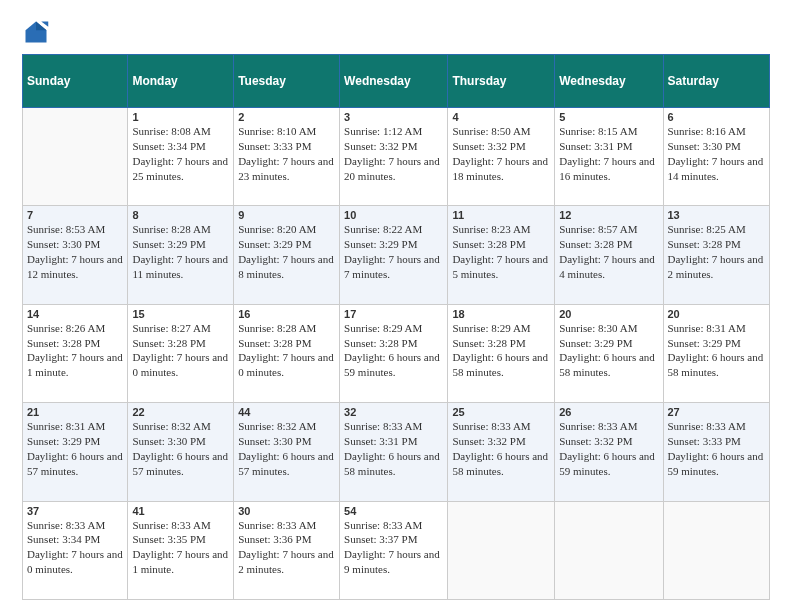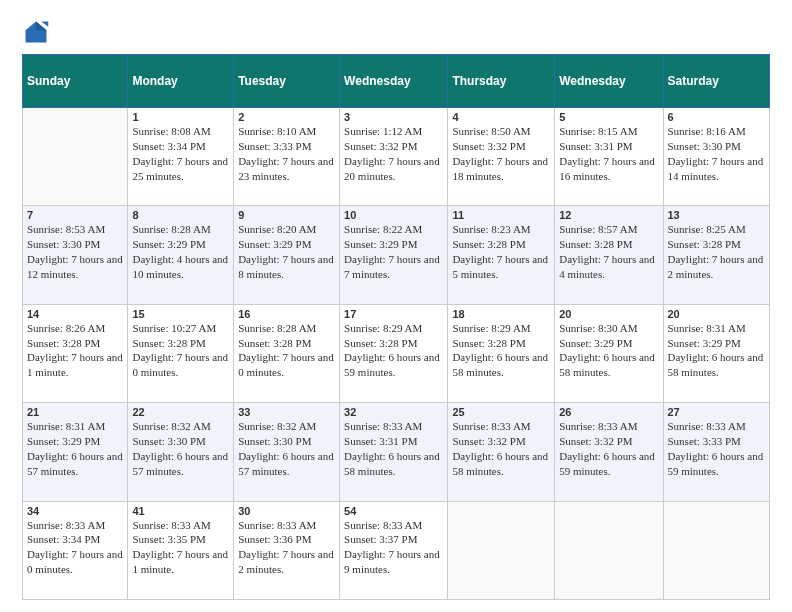--- a/index.html
+++ b/index.html
@@ -166,21 +166,21 @@
             <div class="day-info"><span>Sunrise: 8:16 AM</span><br><span>Sunset: 3:30 PM</span><br><span>Daylight: 7 hours and 14 minutes.</span></div>
           </td>
         </tr>
         <tr class="row-shade">
           <td>
             <span class="day-num">7</span>
             <div class="day-info"><span>Sunrise: 8:53 AM</span><br><span>Sunset: 3:30 PM</span><br><span>Daylight: 7 hours and 12 minutes.</span></div>
           </td>
           <td>
             <span class="day-num">8</span>
-            <div class="day-info"><span>Sunrise: 8:28 AM</span><br><span>Sunset: 3:29 PM</span><br><span>Daylight: 4 hours and 10 minutes.</span></div>
+            <div class="day-info"><span>Sunrise: 8:28 AM</span><br><span>Sunset: 3:29 PM</span><br><span>Daylight: 7 hours and 11 minutes.</span></div>
           </td>
           <td>
             <span class="day-num">9</span>
             <div class="day-info"><span>Sunrise: 8:20 AM</span><br><span>Sunset: 3:29 PM</span><br><span>Daylight: 7 hours and 8 minutes.</span></div>
           </td>
           <td>
             <span class="day-num">10</span>
             <div class="day-info"><span>Sunrise: 8:22 AM</span><br><span>Sunset: 3:29 PM</span><br><span>Daylight: 7 hours and 7 minutes.</span></div>
           </td>
           <td>
@@ -196,21 +196,21 @@
             <div class="day-info"><span>Sunrise: 8:25 AM</span><br><span>Sunset: 3:28 PM</span><br><span>Daylight: 7 hours and 2 minutes.</span></div>
           </td>
         </tr>
         <tr>
           <td>
             <span class="day-num">14</span>
             <div class="day-info"><span>Sunrise: 8:26 AM</span><br><span>Sunset: 3:28 PM</span><br><span>Daylight: 7 hours and 1 minute.</span></div>
           </td>
           <td>
             <span class="day-num">15</span>
-            <div class="day-info"><span>Sunrise: 10:27 AM</span><br><span>Sunset: 3:28 PM</span><br><span>Daylight: 7 hours and 0 minutes.</span></div>
+            <div class="day-info"><span>Sunrise: 8:27 AM</span><br><span>Sunset: 3:28 PM</span><br><span>Daylight: 7 hours and 0 minutes.</span></div>
           </td>
           <td>
             <span class="day-num">16</span>
             <div class="day-info"><span>Sunrise: 8:28 AM</span><br><span>Sunset: 3:28 PM</span><br><span>Daylight: 7 hours and 0 minutes.</span></div>
           </td>
           <td>
             <span class="day-num">17</span>
             <div class="day-info"><span>Sunrise: 8:29 AM</span><br><span>Sunset: 3:28 PM</span><br><span>Daylight: 6 hours and 59 minutes.</span></div>
           </td>
           <td>
@@ -229,21 +229,21 @@
         <tr class="row-shade">
           <td>
             <span class="day-num">21</span>
             <div class="day-info"><span>Sunrise: 8:31 AM</span><br><span>Sunset: 3:29 PM</span><br><span>Daylight: 6 hours and 57 minutes.</span></div>
           </td>
           <td>
             <span class="day-num">22</span>
             <div class="day-info"><span>Sunrise: 8:32 AM</span><br><span>Sunset: 3:30 PM</span><br><span>Daylight: 6 hours and 57 minutes.</span></div>
           </td>
           <td>
-            <span class="day-num">33</span>
+            <span class="day-num">44</span>
             <div class="day-info"><span>Sunrise: 8:32 AM</span><br><span>Sunset: 3:30 PM</span><br><span>Daylight: 6 hours and 57 minutes.</span></div>
           </td>
           <td>
             <span class="day-num">32</span>
             <div class="day-info"><span>Sunrise: 8:33 AM</span><br><span>Sunset: 3:31 PM</span><br><span>Daylight: 6 hours and 58 minutes.</span></div>
           </td>
           <td>
             <span class="day-num">25</span>
             <div class="day-info"><span>Sunrise: 8:33 AM</span><br><span>Sunset: 3:32 PM</span><br><span>Daylight: 6 hours and 58 minutes.</span></div>
           </td>
@@ -251,21 +251,21 @@
             <span class="day-num">26</span>
             <div class="day-info"><span>Sunrise: 8:33 AM</span><br><span>Sunset: 3:32 PM</span><br><span>Daylight: 6 hours and 59 minutes.</span></div>
           </td>
           <td>
             <span class="day-num">27</span>
             <div class="day-info"><span>Sunrise: 8:33 AM</span><br><span>Sunset: 3:33 PM</span><br><span>Daylight: 6 hours and 59 minutes.</span></div>
           </td>
         </tr>
         <tr>
           <td>
-            <span class="day-num">34</span>
+            <span class="day-num">37</span>
             <div class="day-info"><span>Sunrise: 8:33 AM</span><br><span>Sunset: 3:34 PM</span><br><span>Daylight: 7 hours and 0 minutes.</span></div>
           </td>
           <td>
             <span class="day-num">41</span>
             <div class="day-info"><span>Sunrise: 8:33 AM</span><br><span>Sunset: 3:35 PM</span><br><span>Daylight: 7 hours and 1 minute.</span></div>
           </td>
           <td>
             <span class="day-num">30</span>
             <div class="day-info"><span>Sunrise: 8:33 AM</span><br><span>Sunset: 3:36 PM</span><br><span>Daylight: 7 hours and 2 minutes.</span></div>
           </td>

